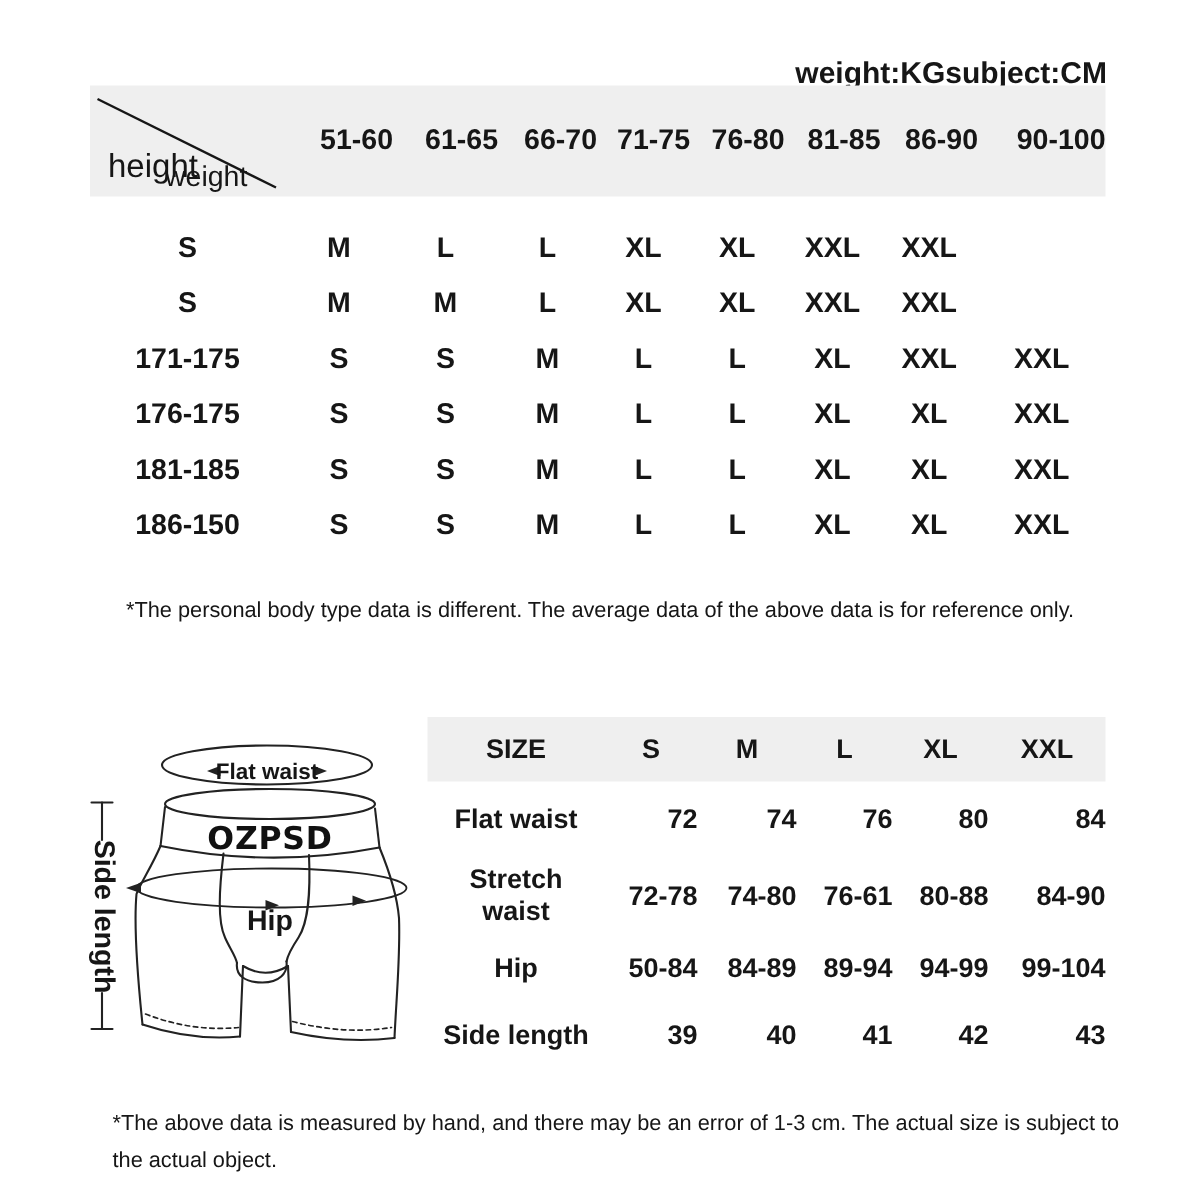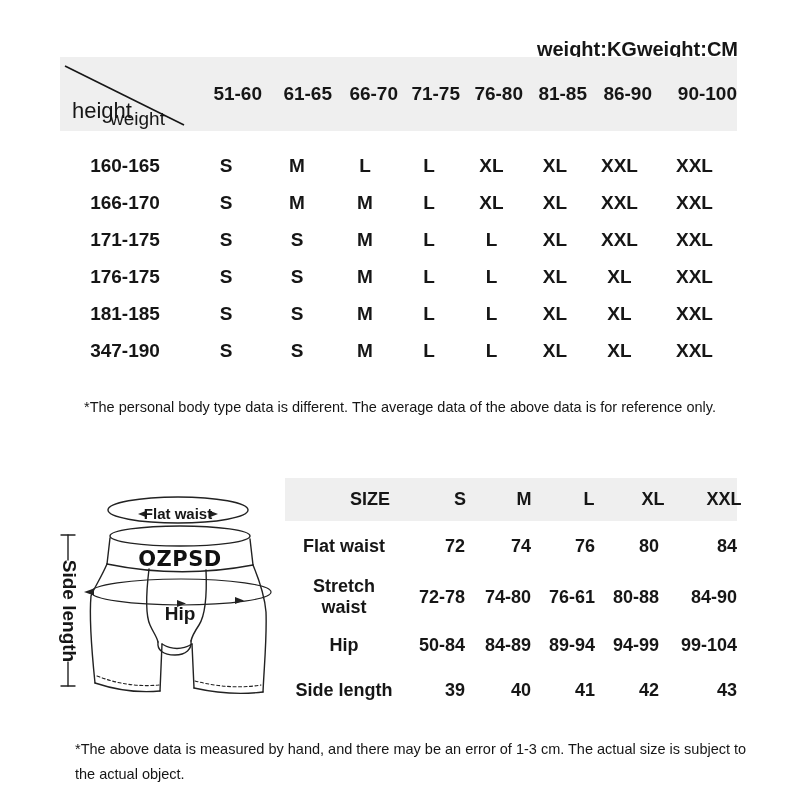--- a/index.html
+++ b/index.html
@@ -36,41 +36,41 @@
   
   .note1{position:absolute;top:399px;left:0;width:800px;text-align:center;
     font-size:14.5px;font-weight:400;white-space:nowrap;}
   .note2{position:absolute;top:737px;left:75px;font-size:14.5px;font-weight:400;
     line-height:25px;}
   .note2 div{white-space:nowrap;}
 
   
   .t2{position:absolute;left:285px;top:478px;width:452px;}
   .t2-head{display:grid;grid-template-columns:118px 62px 66px 64px 64px 78px;
-    background:var(--header-bg);height:43px;align-items:center;padding-left:26px;}
+    background:var(--header-bg);height:43px;align-items:center;}
   .t2-head .th{text-align:center;font-size:18px;font-weight:600;}
   .m-row{display:grid;grid-template-columns:118px 62px 66px 64px 64px 78px;align-items:center;}
   .m-row:nth-of-type(1){height:50px;}
   .m-row:nth-of-type(2){height:52px;}
   .m-row:nth-of-type(3){height:44px;}
   .m-row:nth-of-type(4){height:46px;}
   .m-row .rl{text-align:center;font-size:18px;font-weight:700;white-space:pre-line;line-height:1.15;}
   .m-row .td{text-align:right;font-size:18px;font-weight:600;}
 
   
   .figure{position:absolute;left:46px;top:472px;width:262px;height:252px;}
 </style>
 </head>
 <body>
 
 <div class="stage">
 
   <div class="units">
     <span>weight:KG</span>
-    <span>weight:CM</span>
+    <span>subject:CM</span>
   </div>
 
   <div class="t1">
     <div class="t1-head">
       <div class="corner">
         <svg viewBox="0 0 130 74" width="130" height="74">
           <line x1="5" y1="9" x2="124" y2="68" stroke="#161616" stroke-width="1.6"></line>
         </svg>
         <span class="cw">weight</span>
         <span class="ch">height</span>
@@ -82,34 +82,32 @@
         <div class="th">71-75</div>
         <div class="th">76-80</div>
         <div class="th">81-85</div>
         <div class="th">86-90</div>
         <div class="th">90-100</div>
       </div>
 
     <div class="t1-body">
 
         <div class="t1-row">
-          <div class="rl">160-165</div>
-
-        <div class="td">S</div>
-          <div class="td">M</div>
-          <div class="td">L</div>
-          <div class="td">L</div>
-          <div class="td">XL</div>
-          <div class="td">XL</div>
-          <div class="td">XXL</div>
-          <div class="td">XXL</div>
-        </div>
-
-        <div class="t1-row">
-          <div class="rl">166-170</div>
+
+        <div class="td">S</div>
+          <div class="td">M</div>
+          <div class="td">L</div>
+          <div class="td">L</div>
+          <div class="td">XL</div>
+          <div class="td">XL</div>
+          <div class="td">XXL</div>
+          <div class="td">XXL</div>
+        </div>
+
+        <div class="t1-row">
 
         <div class="td">S</div>
           <div class="td">M</div>
           <div class="td">M</div>
           <div class="td">L</div>
           <div class="td">XL</div>
           <div class="td">XL</div>
           <div class="td">XXL</div>
           <div class="td">XXL</div>
         </div>
@@ -147,21 +145,21 @@
           <div class="td">S</div>
           <div class="td">M</div>
           <div class="td">L</div>
           <div class="td">L</div>
           <div class="td">XL</div>
           <div class="td">XL</div>
           <div class="td">XXL</div>
         </div>
 
         <div class="t1-row">
-          <div class="rl">347-190</div>
+          <div class="rl">186-150</div>
 
         <div class="td">S</div>
           <div class="td">S</div>
           <div class="td">M</div>
           <div class="td">L</div>
           <div class="td">L</div>
           <div class="td">XL</div>
           <div class="td">XL</div>
           <div class="td">XXL</div>
         </div>

